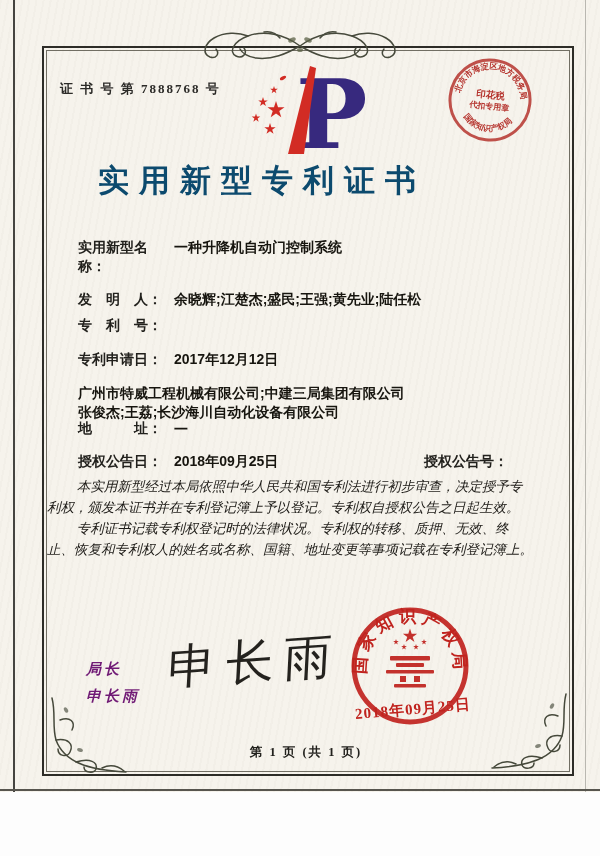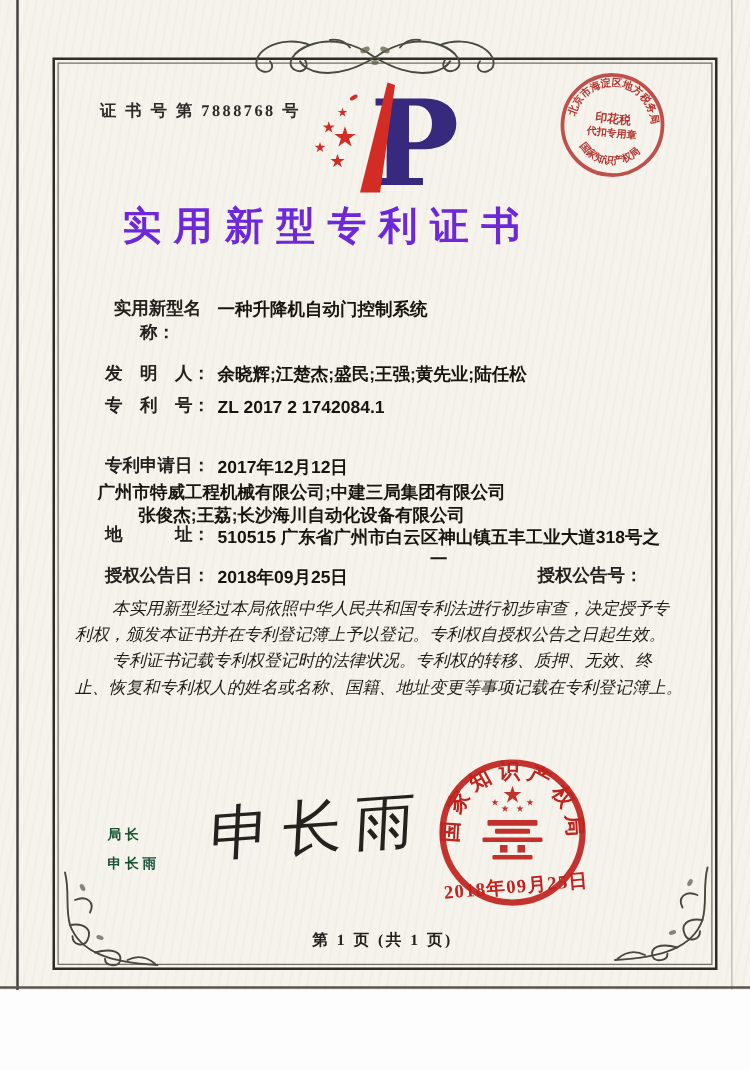--- a/index.html
+++ b/index.html
@@ -7,36 +7,36 @@
        font-family:"Liberation Serif","DejaVu Serif",serif;background:#fdfdfc;}
   .paper{position:absolute;left:0;top:0;width:600px;height:792px;background:#f6f3ec;}
   .paper::before{content:"";position:absolute;inset:0;
        background:repeating-linear-gradient(100deg,rgba(90,80,60,.025) 0 2px,transparent 2px 7px);}
   .left-edge{position:absolute;left:13px;top:0;width:2px;height:792px;background:#454440;}
   .right-edge{position:absolute;left:585px;top:0;width:1px;height:792px;background:#b9b7b0;}
   .bottom-edge{position:absolute;left:0;top:789px;width:600px;height:2px;background:#57554e;}
   .frame{position:absolute;left:42px;top:46px;width:528px;height:726px;
          border:2.5px solid #2d2c27;}
   .frame-inner{position:absolute;inset:2px;border:1px solid #716e63;}
-  .cert-no{position:absolute;left:80px;top:80px;font-size:13px;letter-spacing:2px;
+  .cert-no{position:absolute;left:60px;top:80px;font-size:13px;letter-spacing:2px;
            font-weight:600;color:#2c2b28;}
   .title{position:absolute;left:42px;top:160px;width:440px;text-align:center;
-         font-size:31px;font-weight:700;letter-spacing:10px;color:#6d28d9;}
+         font-size:31px;font-weight:700;letter-spacing:10px;color:#0c4a6e;}
   .rows{position:absolute;left:0;top:0;}
-  .row{position:absolute;left:78px;width:478px;display:flex;font-size:14px;line-height:19px;text-align:center;}
+  .row{position:absolute;left:78px;width:478px;display:flex;font-size:14px;line-height:19px;}
   .row .lbl{width:96px;flex:0 0 96px;font-weight:600;color:#22211d;}
   .row .val{font-family:"Liberation Sans","DejaVu Sans",sans-serif;font-weight:700;color:#17150f;}
   .grant-pair2{position:absolute;left:346px;top:0;display:flex;font-size:14px;}
   .grant-pair2 .lbl{font-weight:600;}
   .grant-pair2 .val{font-family:"Liberation Sans","DejaVu Sans",sans-serif;font-weight:700;margin-left:4px;}
-  .body-text{position:absolute;left:60px;top:476px;width:486px;font-size:13.5px;
+  .body-text{position:absolute;left:47px;top:476px;width:486px;font-size:13.5px;
              line-height:21px;font-style:italic;font-weight:500;color:#1d1b17;}
   .body-text p{margin:0;text-indent:2.2em;}
   .director{position:absolute;left:86px;top:660px;font-family:"Liberation Sans","DejaVu Sans",sans-serif;
-            font-size:11px;font-weight:700;letter-spacing:3px;color:#14532d;}
+            font-size:15px;font-weight:700;letter-spacing:3px;color:#701a75;font-style:italic;}
   .director div{margin-bottom:8px;}
   .signature{position:absolute;left:168px;top:630px;font-size:48px;font-weight:400;
              letter-spacing:10px;color:#13110d;transform:rotate(-4deg) skewX(-7deg);opacity:.92;}
   .seal{position:absolute;left:344px;top:600px;}
   .seal-date{position:absolute;left:340px;top:700px;width:146px;text-align:center;
              font-size:15px;font-weight:700;letter-spacing:1px;color:#c0231e;
              transform:rotate(-5deg);}
   .footer{position:absolute;left:42px;top:744px;width:528px;text-align:center;
           font-size:12.5px;font-weight:600;letter-spacing:2px;color:#22211d;}
   .strip{position:absolute;left:0;top:792px;width:600px;height:64px;background:#fdfdfd;}
@@ -109,36 +109,34 @@
     <div class="row" style="top:238px">
       <span class="lbl">实用新型名称：</span>
       <span class="val">一种升降机自动门控制系统</span>
     </div>
     <div class="row" style="top:290px">
       <span class="lbl">发　明　人：</span>
       <span class="val">余晓辉;江楚杰;盛民;王强;黄先业;陆任松</span>
     </div>
     <div class="row" style="top:316px">
       <span class="lbl">专　利　号：</span>
-      <span class="val">ZL 2017 2 1742084.1</span>
-    </div>
-    <div class="row" style="top:364px">
+    </div>
+    <div class="row" style="top:350px">
       <span class="lbl">专利申请日：</span>
       <span class="val">2017年12月12日</span>
     </div>
     <div class="row" style="top:384px">
       <span class="val">
         <div>广州市特威工程机械有限公司;中建三局集团有限公司</div>
         <div>张俊杰;王荔;长沙海川自动化设备有限公司</div>
       </span>
     </div>
     <div class="row" style="top:420px;line-height:18px">
       <span class="lbl">地　　　址：</span>
       <span class="val">
-        <div>510515 广东省广州市白云区神山镇五丰工业大道318号之</div>
         <div>一</div>
       </span>
     </div>
     <div class="row" style="top:452px">
       <span class="lbl" style="width:96px;flex:0 0 96px">授权公告日：</span>
       <span class="val">2018年09月25日</span>
       <span class="grant-pair2">
         <span class="lbl">授权公告号：</span>
       </span>
     </div>

